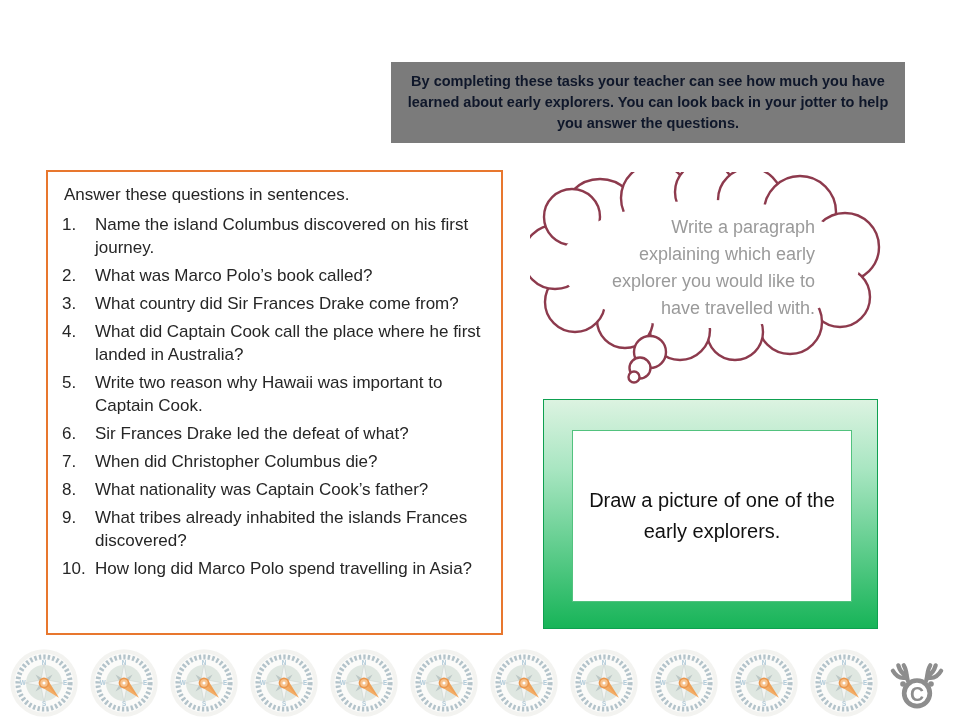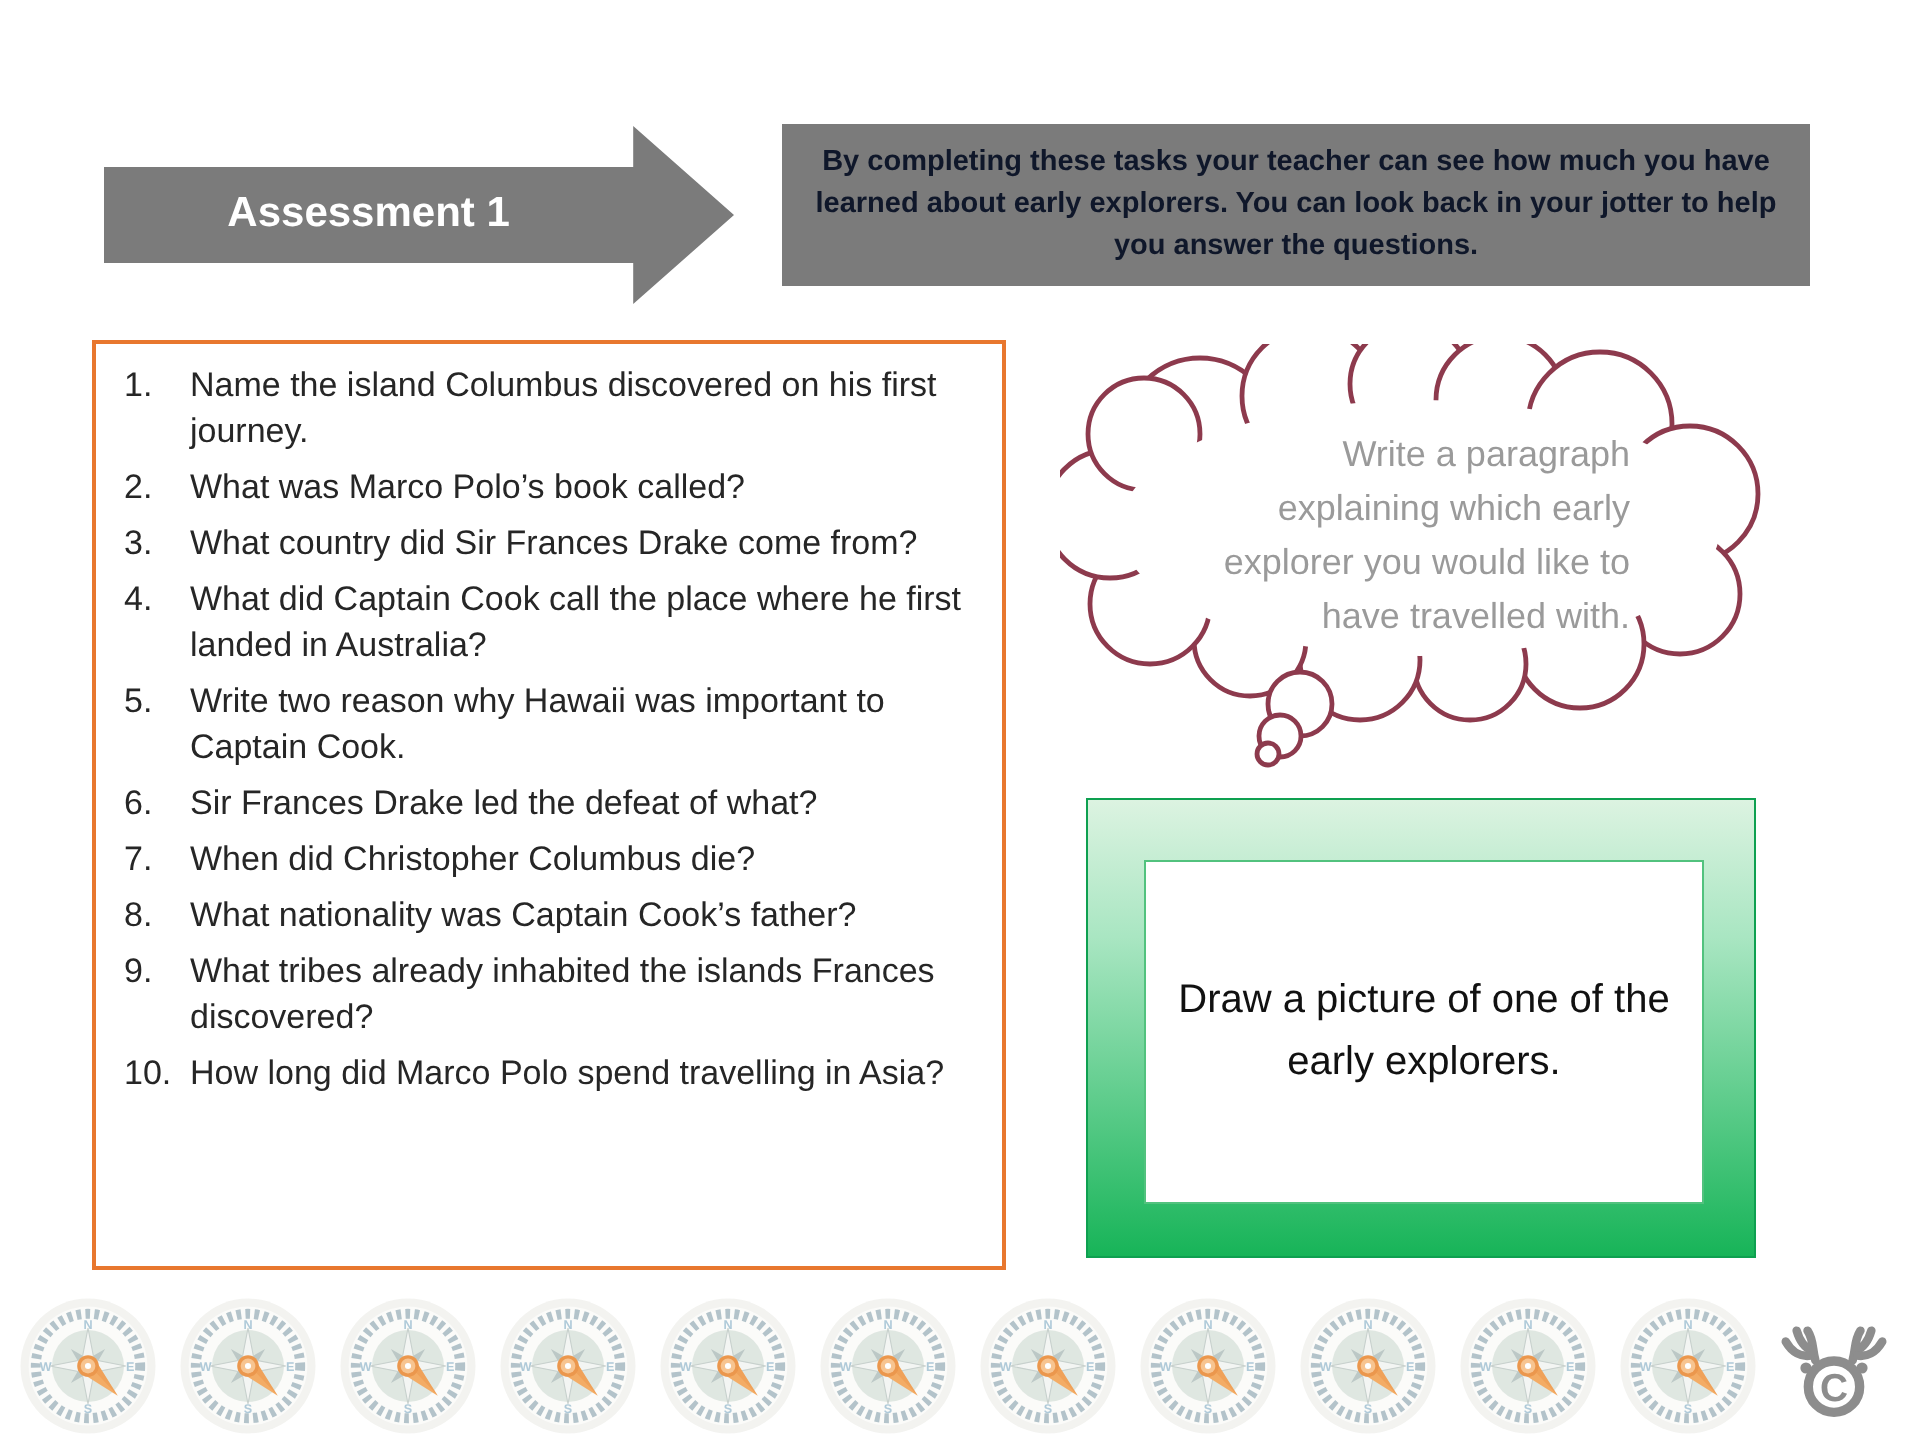--- a/index.html
+++ b/index.html
@@ -79,29 +79,27 @@
         <path d="M59,26 C64,24 67,20 69,13"></path>
         <path d="M60,29 C66,30 72,27 76,20"></path>
       </g>
       <circle cx="27" cy="37" r="3.6" fill="#8d8d8d"></circle>
       <circle cx="63" cy="37" r="3.6" fill="#8d8d8d"></circle>
       <circle cx="45" cy="49" r="16.5" fill="none" stroke="#8d8d8d" stroke-width="6"></circle>
       <text x="45" y="58.5" text-anchor="middle" font-size="25" font-weight="bold" fill="#8d8d8d" font-family="Liberation Sans,sans-serif">C</text>
     </symbol>
   </svg>
 
-  <div class="banner">
-    <span class="banner-label">Assessment 1</span>
-  </div>
 
   <div class="info-box">
     <p class="info-text">By completing these tasks your teacher can see how much you have learned about early explorers. You can look back in your jotter to help you answer the questions.</p>
   </div>
 
   <div class="question-box">
+    <p class="q-intro">Answer these questions in sentences.</p>
     <div>
         <div class="q-row">
           <span class="q-num">1.</span>
           <span class="q-text">Name the island Columbus discovered on his first journey.</span>
         </div>
         <div class="q-row">
           <span class="q-num">2.</span>
           <span class="q-text">What was Marco Polo’s book called?</span>
         </div>
         <div class="q-row">

